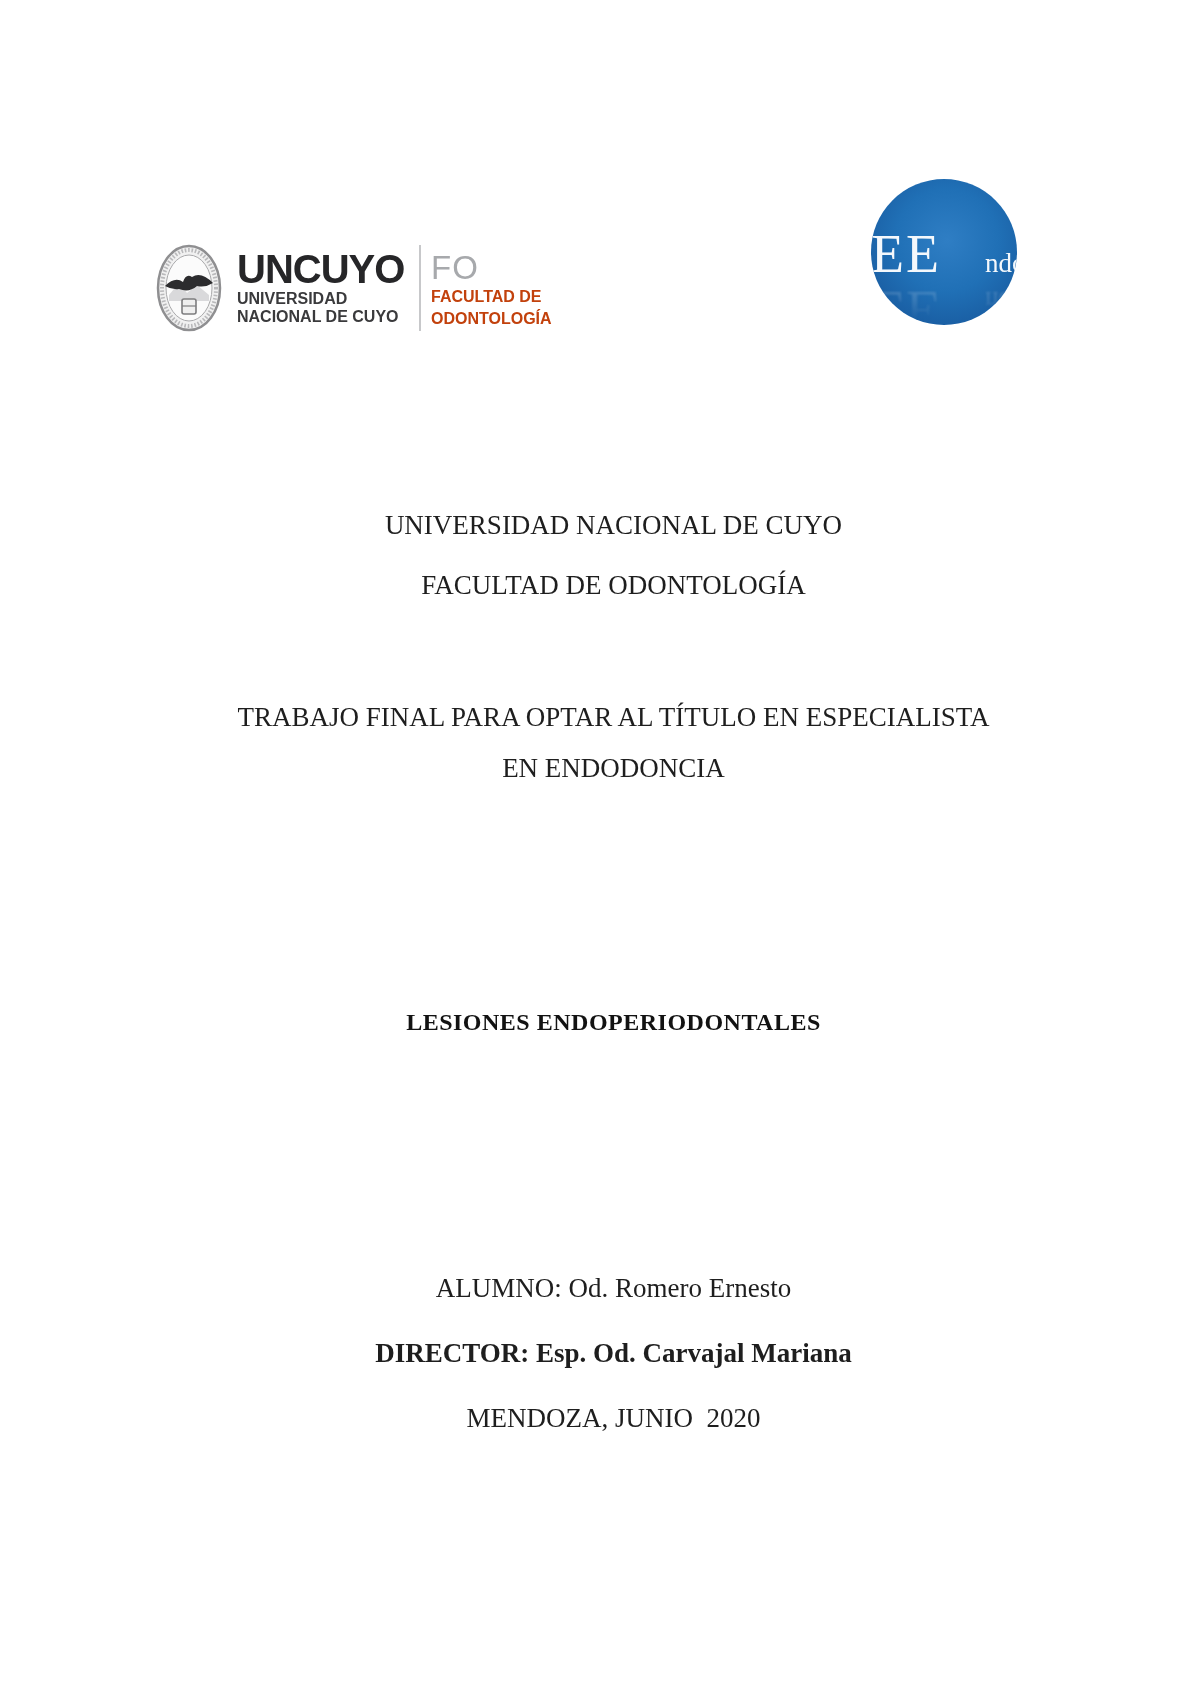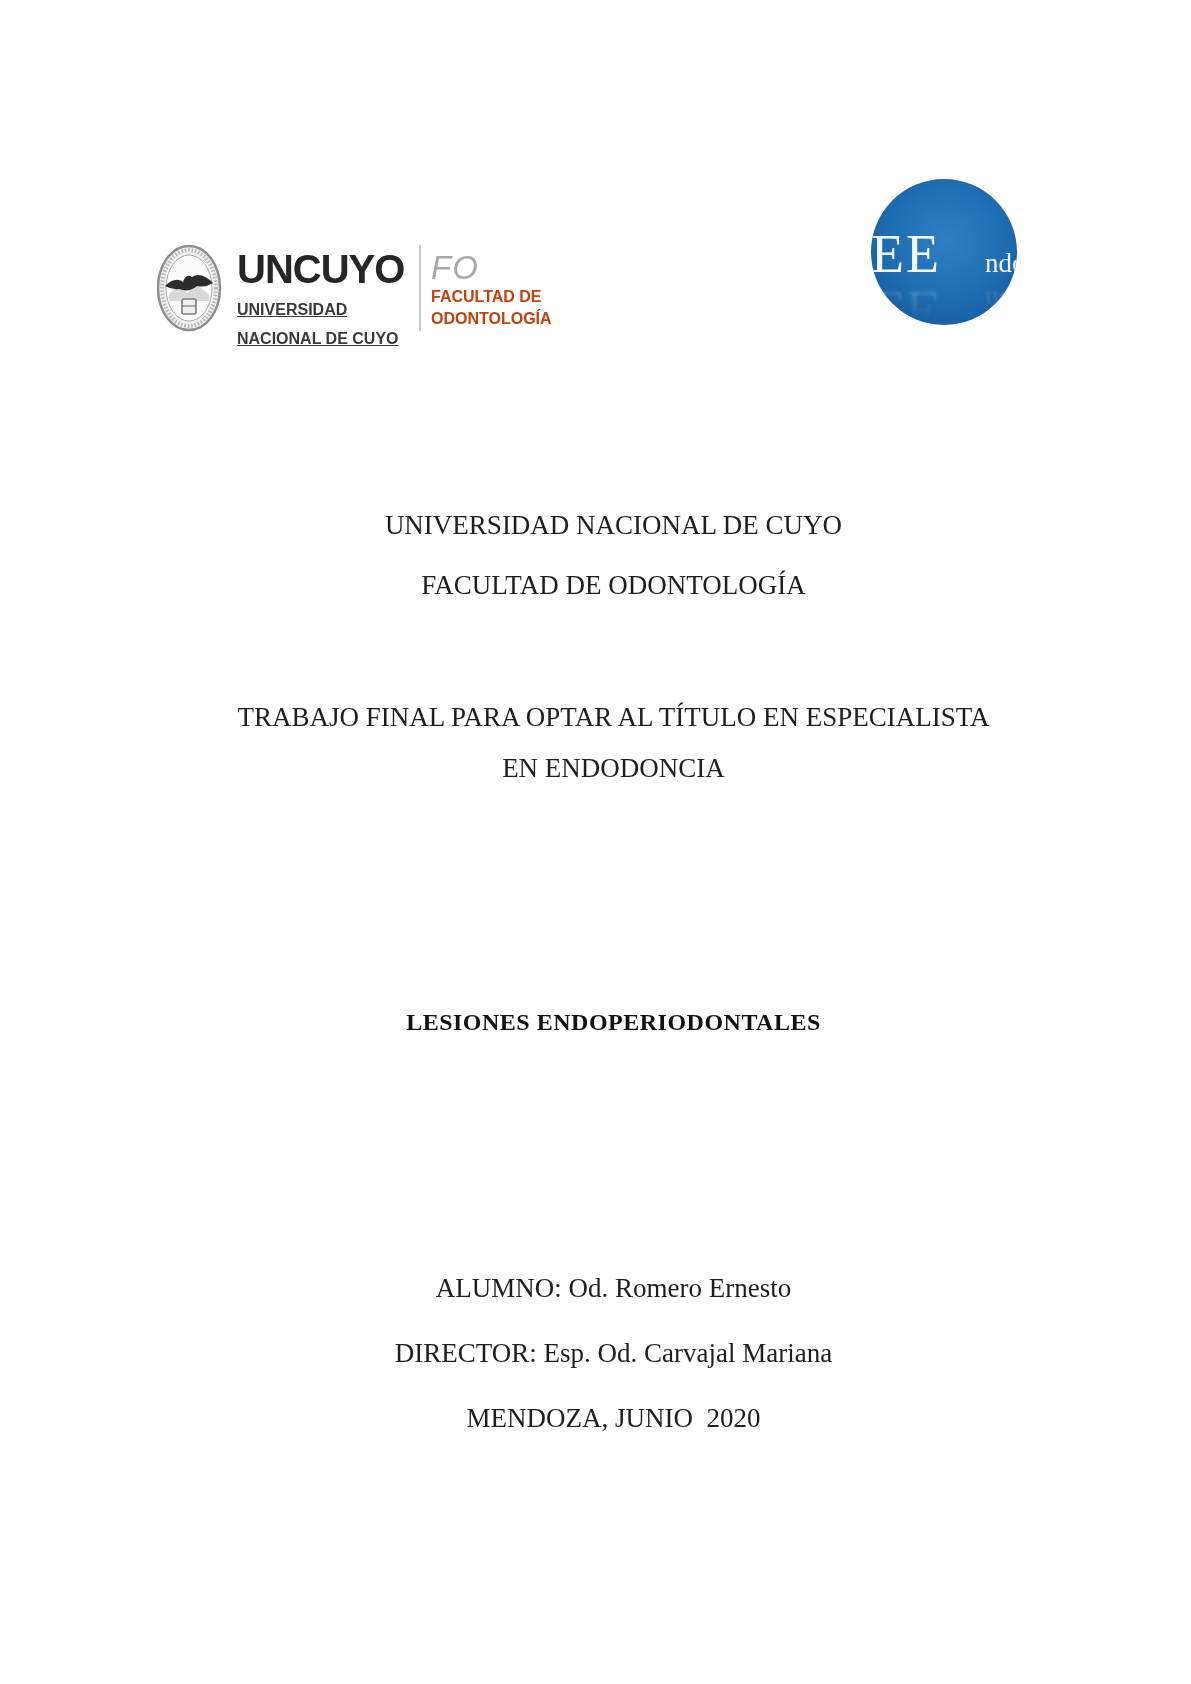--- a/index.html
+++ b/index.html
@@ -37,39 +37,37 @@
     line-height: 1;
     margin-top: 6px;
     color: #262628;
   }
   .uncuyo-sub {
     font-size: 16px;
     font-weight: bold;
     line-height: 1.02;
     letter-spacing: 0px;
     color: #3a3a3c;
-    margin-top: 13px;
-    text-decoration: underline;
+    margin-top: 2px;
   }
   .logo-divider {
     width: 2px;
     height: 86px;
     background: #c7c8ca;
     margin: 2px 10px 0 12px;
   }
   .fo-block {
     font-family: "Liberation Sans", sans-serif;
     margin-top: 8px;
   }
   .fo-code {
     font-size: 33px;
     line-height: 1;
     color: #a7a9ac;
     letter-spacing: 1px;
-    font-style: italic;
   }
   .fo-sub {
     font-size: 16px;
     font-weight: bold;
     color: #c2410c;
     line-height: 1.05;
     margin-top: 5px;
   }
 
   .eendo-circle {
@@ -121,21 +119,21 @@
     color: #1e1e1e;
     white-space: pre-wrap;
     padding-left: 24px;
   }
   .line-university { top: 510px; }
   .line-faculty    { top: 570px; }
   .line-work1      { top: 702px; }
   .line-work2      { top: 753px; }
   .line-title      { top: 1009px; font-size: 24px; font-weight: bold; color: #121212; letter-spacing: 0.5px; }
   .line-student    { top: 1273px; }
-  .line-director   { top: 1338px; }
+  .line-director   { top: 1338px; font-weight: bold; }
   .line-place      { top: 1403px; }
 </style>
 </head>
 <body>
 
 <div class="page">
 
   <div class="uncuyo-logo">
     <svg class="seal" viewBox="0 0 68 90" xmlns="http://www.w3.org/2000/svg">
       <ellipse cx="34" cy="45" rx="31" ry="42" fill="#f1f1f1" stroke="#8f8f91" stroke-width="2.5"></ellipse>

